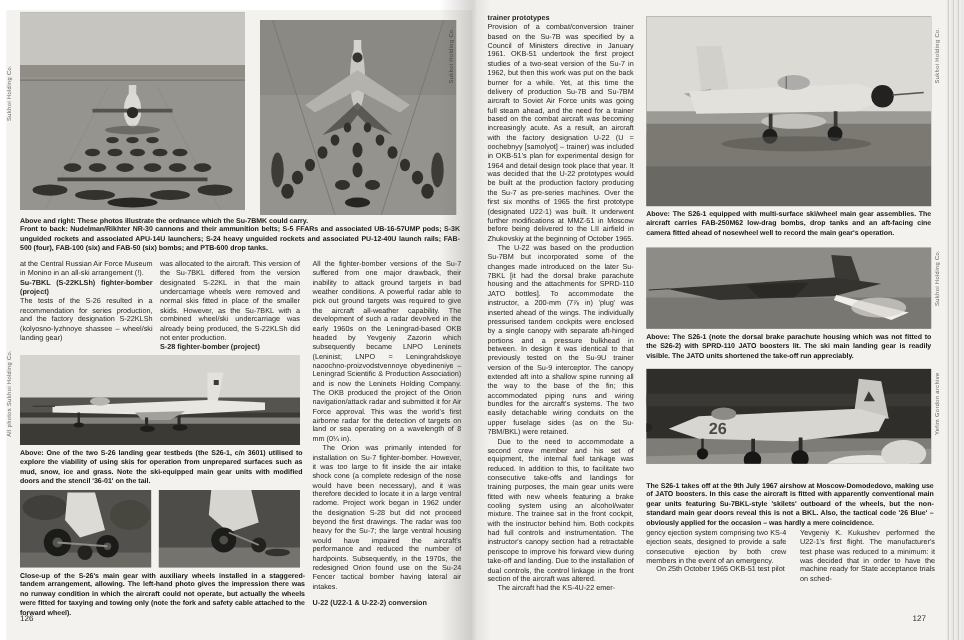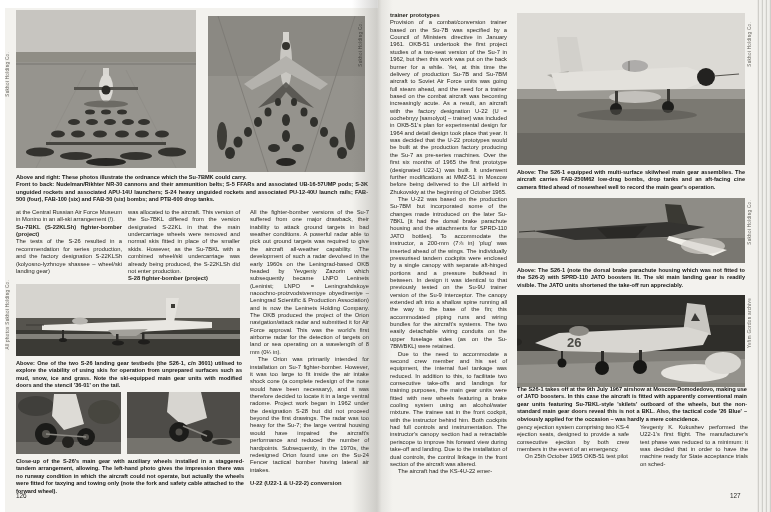--- a/index.html
+++ b/index.html
@@ -247,21 +247,21 @@
           <line x1="2" y1="34" x2="18" y2="33" stroke="#35342f" stroke-width="1"></line>
           <polygon points="152,38 210,52 196,58 150,42" fill="#f1efe9"></polygon>
           <ellipse cx="186" cy="48" rx="22" ry="8" fill="#d8d6d0" opacity="0.7"></ellipse>
         </g>
       </svg>
     </div>
     <div class="vcredit" style="left:369px;top:200px;">Sukhoi Holding Co.</div>
 
     <div class="caption" style="left:139px;top:267px;width:228px;">Above: The S26-1 (note the dorsal brake parachute housing which was not fitted to the S26-2) with SPRD-110 JATO boosters lit. The ski main landing gear is readily visible. The JATO units shortened the take-off run appreciably.</div>
 
-    <div class="photo" style="left:139px;top:295px;width:228px;height:92px;">
+    <div class="photo" style="left:139px;top:295px;width:228px;height:76px;">
       <svg width="228" height="88" viewBox="0 0 228 88">
         <rect width="228" height="56" fill="#2f2e2a"></rect>
         <rect x="0" y="20" width="228" height="10" fill="#3a3934"></rect>
         <rect x="0" y="56" width="228" height="32" fill="#94928c"></rect>
         <polygon points="0,56 228,56 228,64 0,70" fill="#7e7c76"></polygon>
         <g>
           <polygon points="170,8 188,10 194,40 166,38" fill="#c8c6c1"></polygon>
           <polygon points="178,18 183,26 174,26" fill="#3a3936"></polygon>
           <polygon points="18,48 42,38 170,32 192,38 186,50 118,58 42,56" fill="#d8d6d1"></polygon>
           <ellipse cx="20,47" cy="47" rx="5" ry="3.5" fill="#262522"></ellipse>

